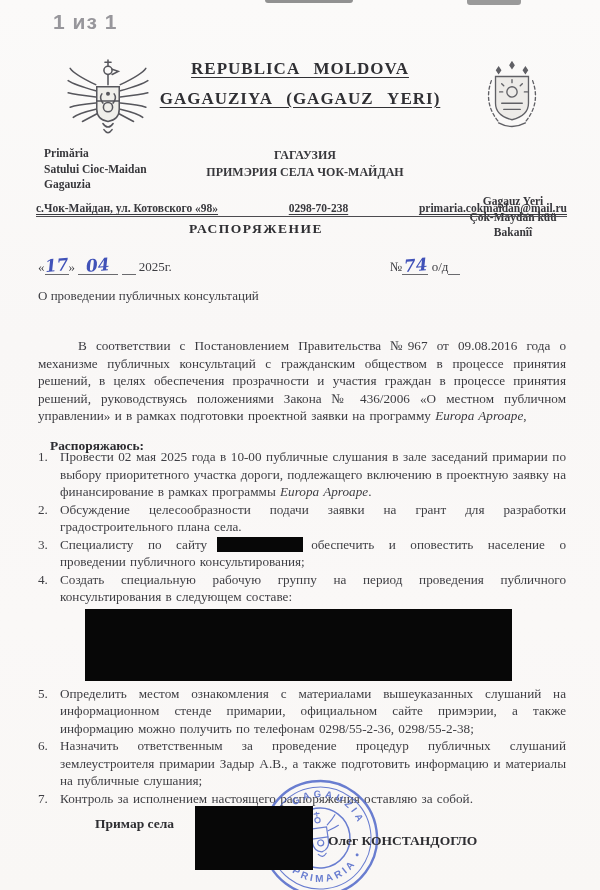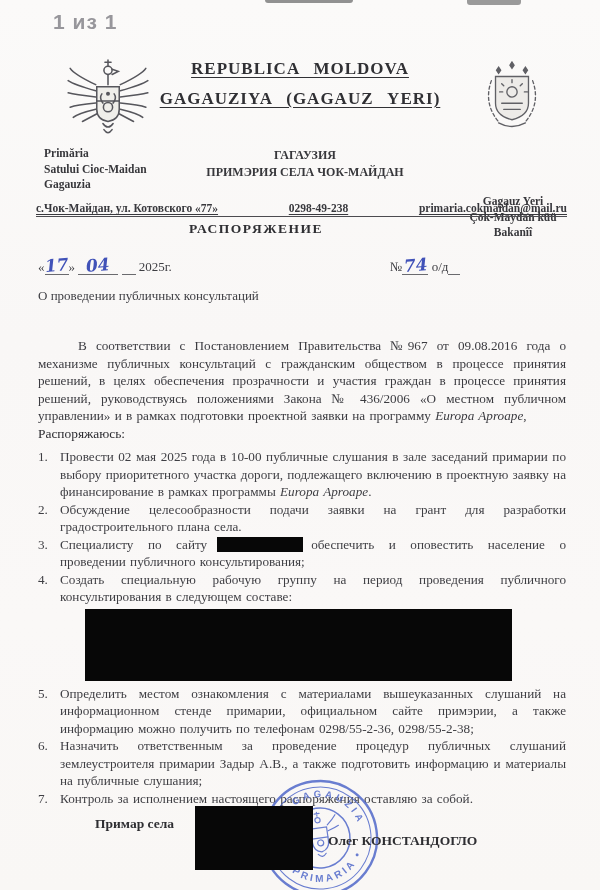--- a/index.html
+++ b/index.html
@@ -33,21 +33,21 @@
   .u-line{display:inline-block;border-bottom:1.2px solid #6a6a6e;height:16px;
     vertical-align:bottom;text-align:center;}
   .hand{font-family:"DejaVu Serif",serif;font-style:italic;font-weight:bold;
     color:#4152b8;font-size:17px;display:inline-block;transform:rotate(-5deg);line-height:14px;}
   .num-group{position:absolute;left:352px;top:0;}
   .subject{left:38px;top:288px;font-size:13px;}
   
   .intro-wrap{left:38px;top:337px;width:528px;}
   .intro{margin:0;text-align:justify;text-indent:40px;font-size:13.2px;
     line-height:17.5px;color:#3b3b40;word-spacing:1px;}
-  .resolve{margin:0;font-weight:normal;font-size:13.4px;line-height:17.5px;color:#2b2b30;}
+  .resolve{margin:12px;font-weight:bold;font-size:13.4px;line-height:17.5px;color:#2b2b30;}
   
   .list{left:38px;top:448px;width:528px;font-size:13.2px;line-height:17.5px;word-spacing:1px;}
   .item{display:flex;}
   .item .num{width:22px;flex:none;}
   .item .itext{flex:1;text-align:justify;}
   .redact-inline{display:inline-block;width:86px;height:15px;background:#070707;
     vertical-align:-3px;margin:0 8px 0 10px;}
   .redact-big{margin:3px 0 4px 47px;width:427px;height:72px;background:#070707;
     position:relative;z-index:3;}
   .redact-sign{left:195px;top:806px;width:118px;height:64px;background:#070707;z-index:3;}
@@ -110,22 +110,22 @@
     <div>ГАГАУЗИЯ</div>
     <div>ПРИМЭРИЯ СЕЛА ЧОК-МАЙДАН</div>
   </div>
   <div class="abs org org-right" style="top:147px;margin-top:47px;">
     <div>Gagauz Yeri</div>
     <div>Çok-Maydan küü</div>
     <div>Bakanîî</div>
   </div>
 
   <div class="abs addr-row">
-    <span>с.Чок-Майдан, ул. Котовского «77»</span>
-    <span>0298-49-238</span>
+    <span>с.Чок-Майдан, ул. Котовского «98»</span>
+    <span>0298-70-238</span>
     <span>primaria.cokmaidan@mail.ru</span>
   </div>
 
   <div class="abs doc-type">РАСПОРЯЖЕНИЕ</div>
 
   <div class="abs date-row">
     <span>«</span><span class="u-line" style="min-width:24px;"><span class="hand">17</span></span><span>»</span>
     <span class="u-line" style="min-width:40px;"><span class="hand">04</span></span>
     <span class="u-line" style="min-width:14px;"></span>
     <span>2025г.</span>

